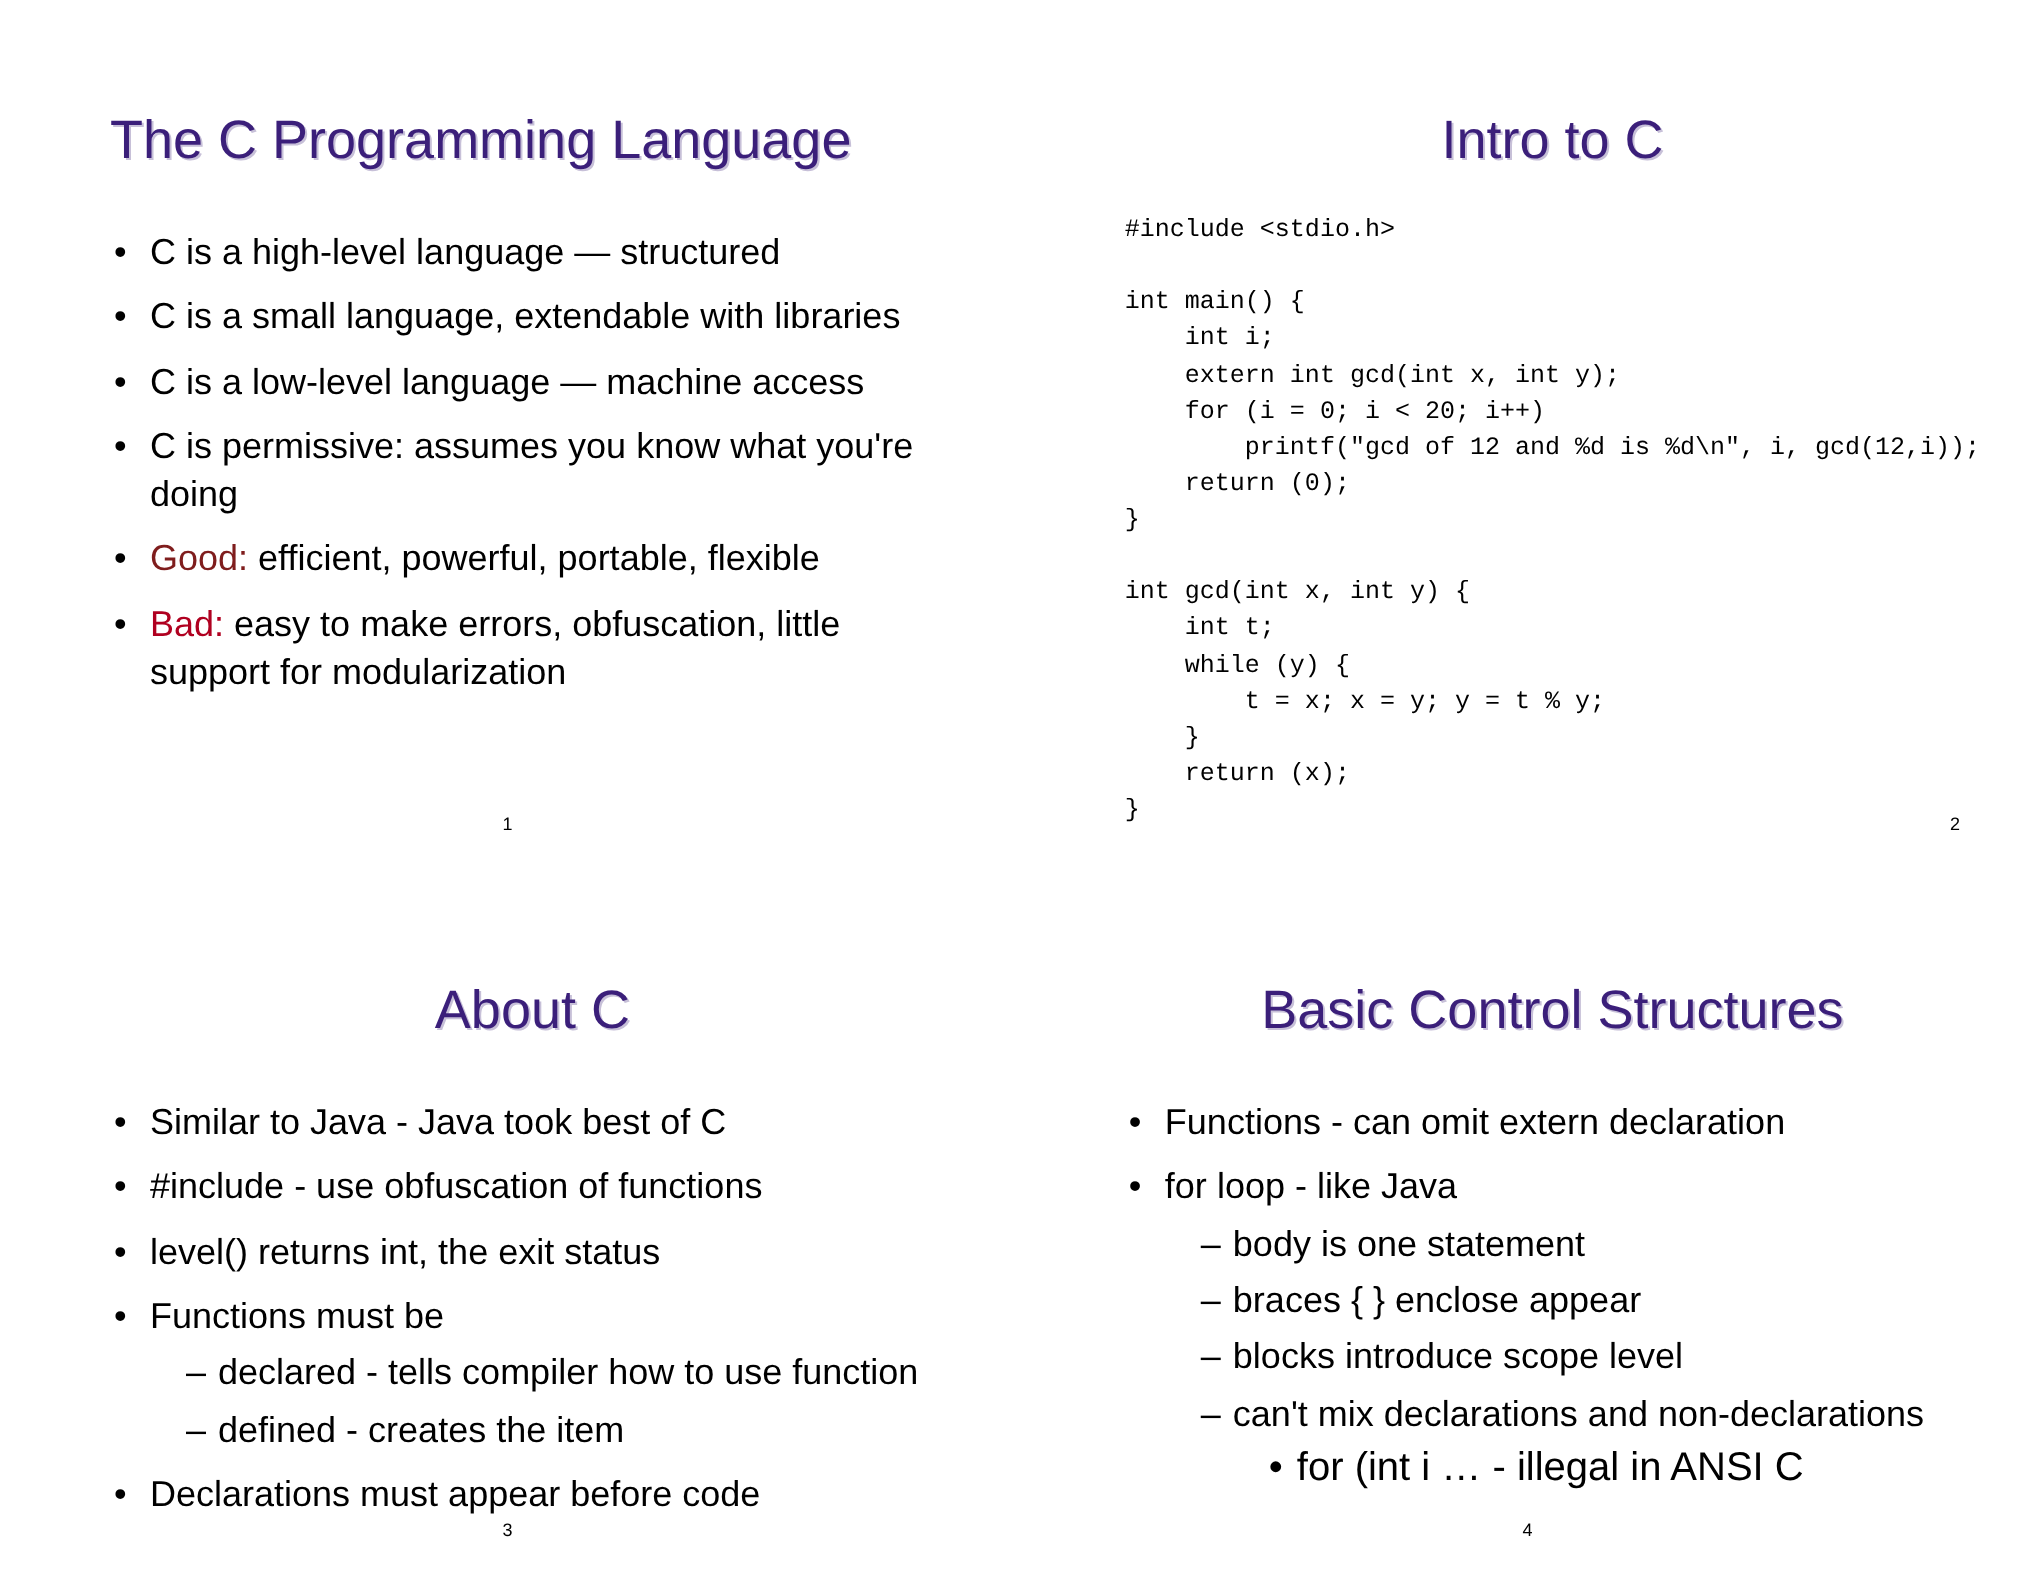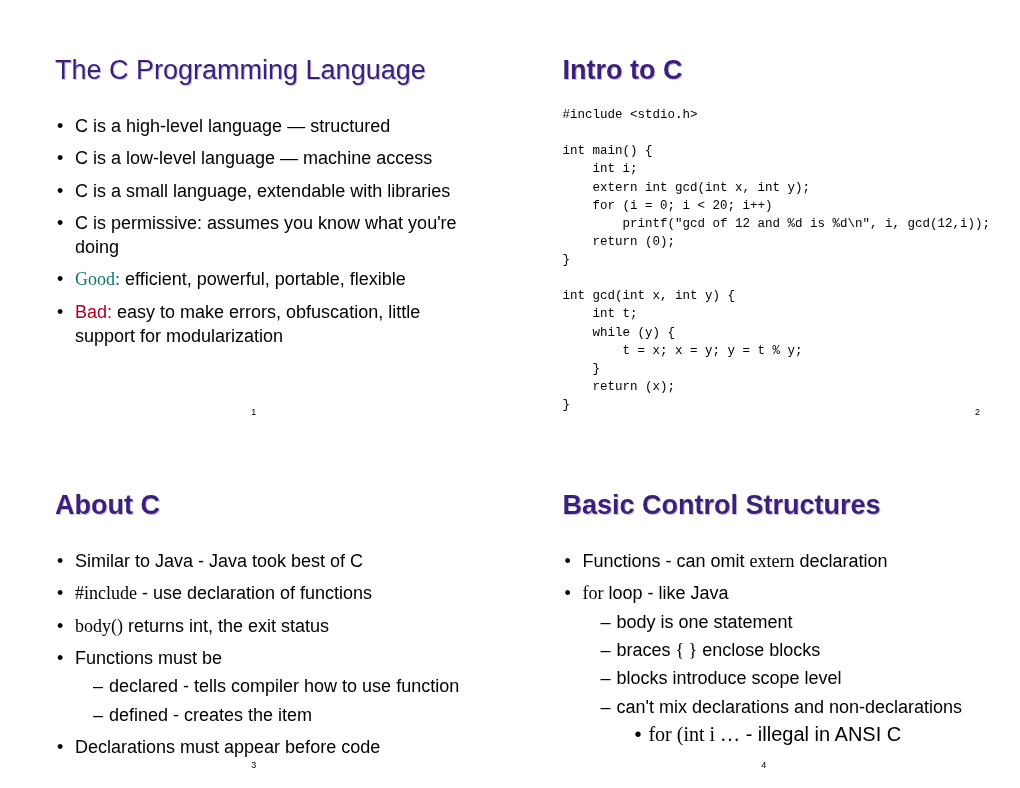--- a/index.html
+++ b/index.html
@@ -22,40 +22,40 @@
     position: relative;
     padding: 55px 30px 20px 55px;
   }
   .slide-title {
     font-size: 27px;
     font-weight: normal;
     color: #3b1f7a;
     text-shadow: 1px 1px 0 #c7c0d8;
     margin: 0 0 28px 0;
   }
-  .slide-title.center { text-align: left; font-weight: bold; }
+  .slide-title.center { text-align: center; }
   .slide-title.left { text-align: left; }
   .bullets { list-style: none; padding: 0; margin: 0; }
   .bullets > li {
     position: relative;
     padding-left: 20px;
     font-size: 18px;
     line-height: 1.35;
     margin-bottom: 8px;
     color: #000;
   }
   .bullets > li::before {
     content: "•";
     position: absolute;
     left: 2px;
     top: 0;
     color: #000;
     font-size: 18px;
   }
-  .good { color: #0f766e; font-family: Liberation Serif, serif; }
+  .good { color: #7f1d1d; }
   .bad { color: #b00020; }
   .sub { list-style: none; padding: 0; margin: 4px 0 0 18px; }
   .sub > li {
     position: relative;
     padding-left: 16px;
     font-size: 18px;
     line-height: 1.35;
     margin-bottom: 4px;
   }
   .sub > li::before {
@@ -70,21 +70,21 @@
     padding-left: 14px;
     font-size: 20px;
     line-height: 1.35;
   }
   .subsub > li::before {
     content: "•";
     position: absolute;
     left: 0;
     top: 0;
   }
-  .mono { font-family: Liberation Serif, serif; }
+  .mono { font-family: Liberation Sans, sans-serif; }
   .codeblock {
     font-family: "Courier New", monospace;
     font-size: 12.5px;
     line-height: 1.45;
     white-space: pre;
     color: #000000;
     margin-top: -8px;
   }
   .pageno {
     position: absolute;
@@ -98,22 +98,22 @@
 </style>
 </head>
 <body>
 
 <div class="page">
 
   <div class="slide">
     <h1 class="slide-title left">The C Programming Language</h1>
     <ul class="bullets">
       <li>C is a high-level language — structured</li>
+      <li>C is a small language, extendable with libraries</li>
       <li>C is a low-level language — machine access</li>
-      <li>C is a small language, extendable with libraries</li>
       <li>C is permissive: assumes you know what you're doing</li>
       <li><span class="good">Good:</span><span> efficient, powerful, portable, flexible</span></li>
       <li><span class="bad">Bad:</span><span> easy to make errors, obfuscation, little support for modularization</span></li>
     </ul>
     <div class="pageno">1</div>
   </div>
 
   <div class="slide">
     <h1 class="slide-title center">Intro to C</h1>
     <div class="codeblock">#include &lt;stdio.h&gt;
@@ -133,41 +133,41 @@
     }
     return (x);
 }</div>
     <div class="pageno">2</div>
   </div>
 
   <div class="slide">
     <h1 class="slide-title center">About C</h1>
     <ul class="bullets">
       <li>Similar to Java - Java took best of C</li>
-      <li><span class="mono">#include</span><span> - use declaration of functions</span></li>
-      <li><span class="mono">body()</span><span> returns int, the exit status</span></li>
+      <li><span class="mono">#include</span><span> - use obfuscation of functions</span></li>
+      <li><span class="mono">level()</span><span> returns int, the exit status</span></li>
       <li><span>Functions must be</span>
         <ul class="sub">
           <li>declared - tells compiler how to use function</li>
           <li>defined - creates the item</li>
         </ul>
       </li>
       <li>Declarations must appear before code</li>
     </ul>
     <div class="pageno">3</div>
   </div>
 
   <div class="slide">
     <h1 class="slide-title center">Basic Control Structures</h1>
     <ul class="bullets">
       <li><span>Functions - can omit </span><span class="mono">extern</span><span> declaration</span></li>
       <li><span class="mono">for</span><span> loop - like Java</span>
         <ul class="sub">
           <li>body is one statement</li>
-          <li><span>braces </span><span class="mono">{ }</span><span> enclose blocks</span></li>
+          <li><span>braces </span><span class="mono">{ }</span><span> enclose appear</span></li>
           <li>blocks introduce scope level</li>
           <li><span>can't mix declarations and non-declarations</span>
             <ul class="subsub">
               <li><span class="mono">for (int i …</span><span>  - illegal in ANSI C</span></li>
             </ul>
           </li>
         </ul>
       </li>
     </ul>
     <div class="pageno">4</div>

